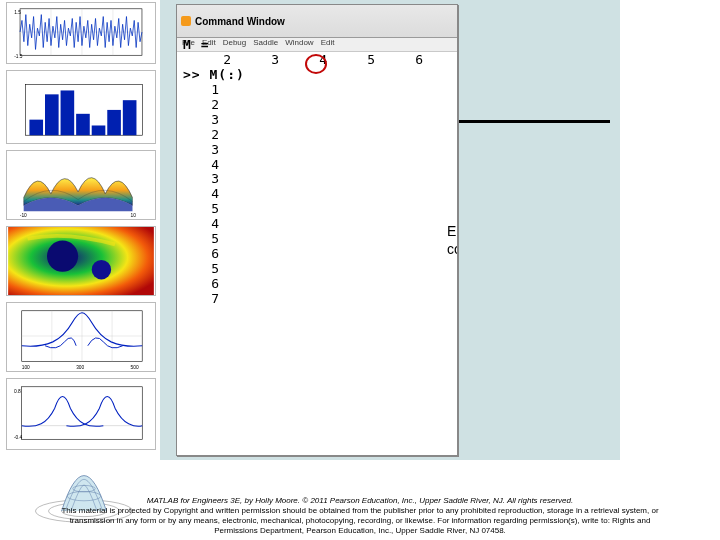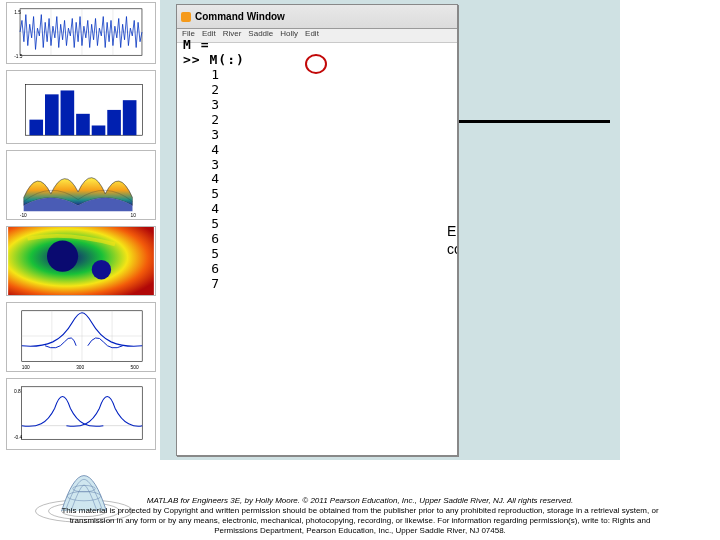--- a/index.html
+++ b/index.html
@@ -20,21 +20,21 @@
 
   
   .hat3d { position: absolute; left: 26px; top: 470px; width: 116px; height: 56px; }
 
   
   .slide-bg { position: absolute; left: 160px; top: 0; width: 460px; height: 460px; background: #cfe1e3; }
   .hr { position: absolute; top: 120px; left: 430px; width: 180px; height: 3px; background: #000; }
 
   
   .mlwin { position: absolute; left: 176px; top: 4px; width: 282px; height: 452px; background: #fff; border: 1px solid #888; box-shadow: 1px 1px 0 #888; font-family: "Lucida Console", Consolas, monospace; font-size: 13px; color: #000; }
-  .titlebar { height: 24px; background: linear-gradient(#e8e8e8,#dcdcdc); border-bottom: 1px solid #9a9a9a; display: flex; align-items: center; padding: 0 4px; font-family: Tahoma, sans-serif; font-size: 10px; font-weight: bold; color: #000; text-align: center; }
+  .titlebar { height: 33px; background: linear-gradient(#e8e8e8,#dcdcdc); border-bottom: 1px solid #9a9a9a; display: flex; align-items: center; padding: 0 4px; font-family: Tahoma, sans-serif; font-size: 10px; font-weight: bold; color: #000; text-align: center; }
   .titlebar .mlicon { width: 10px; height: 10px; background: #f59a1b; border-radius: 2px; margin-right: 4px; flex: 0 0 auto; }
   .menubar { height: 14px; background: #efefef; border-bottom: 1px solid #c9c9c9; display: flex; gap: 7px; padding: 0 5px; font-family: Tahoma, sans-serif; font-size: 8px; color: #3a3a3a; }
   .menubar span { cursor: default; }
   .client { position: absolute; top: 32px; left: 0; right: 0; bottom: 0; padding: 1px 6px 2px 6px; line-height: 1.15; overflow: hidden; }
   .client .eq { font-weight: 700; letter-spacing: 1px; }
   .client .row span { display: inline-block; width: 48px; text-align: right; }
   .client .col1 span { display: inline-block; width: 36px; text-align: right; }
 
   .circle { position: absolute; width: 22px; height: 20px; border: 2px solid #c20808; border-radius: 50%; pointer-events: none; }
 
@@ -171,27 +171,30 @@
   </svg>
 
   <div class="mlwin">
     <div class="titlebar">
       <span class="mlicon"></span>
       <span>Command Window</span>
     </div>
     <div class="menubar">
       <span>File</span>
       <span>Edit</span>
-      <span>River</span>
+      <span>Debug</span>
       <span>Saddle</span>
-      <span>Holly</span>
+      <span>Window</span>
       <span>Edit</span>
     </div>
     <div class="client">
       <div class="eq">M =</div>
+      <div class="row">
+        <span>2</span><span>3</span><span>4</span><span>5</span><span>6</span>
+      </div>
       <div class="eq">&gt;&gt; M(:)</div>
       <div class="col1">
         <div><span>1</span></div>
         <div><span>2</span></div>
         <div><span>3</span></div>
         <div><span>2</span></div>
         <div><span>3</span></div>
         <div><span>4</span></div>
         <div><span>3</span></div>
         <div><span>4</span></div>

